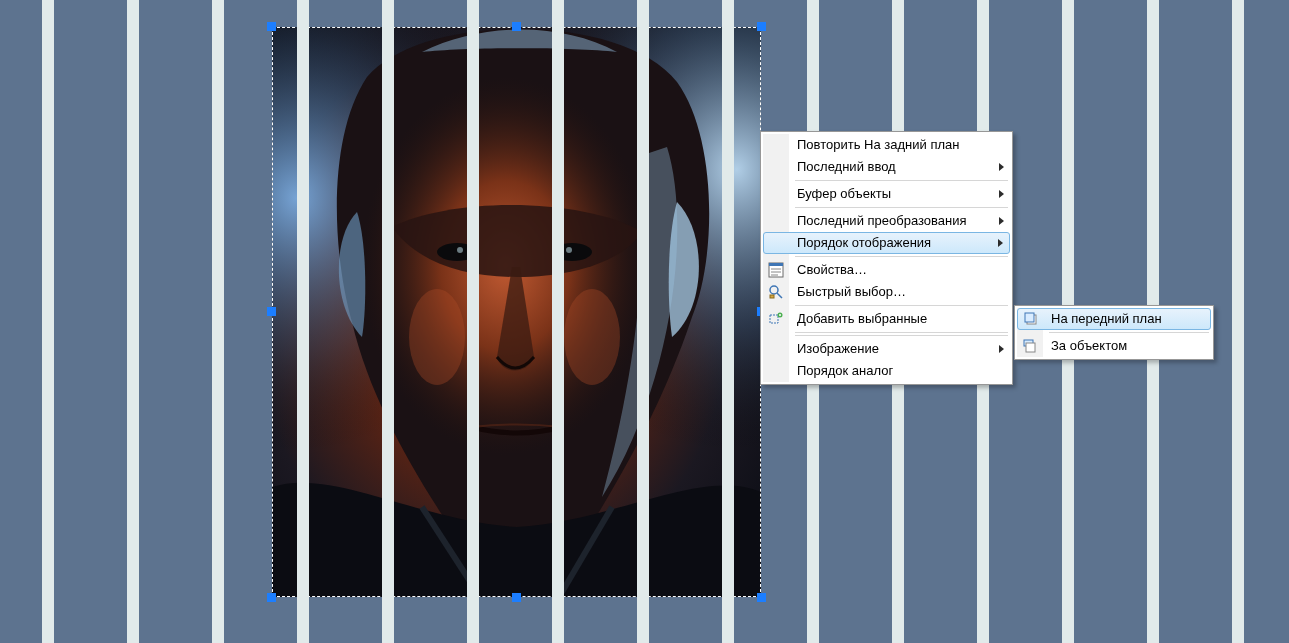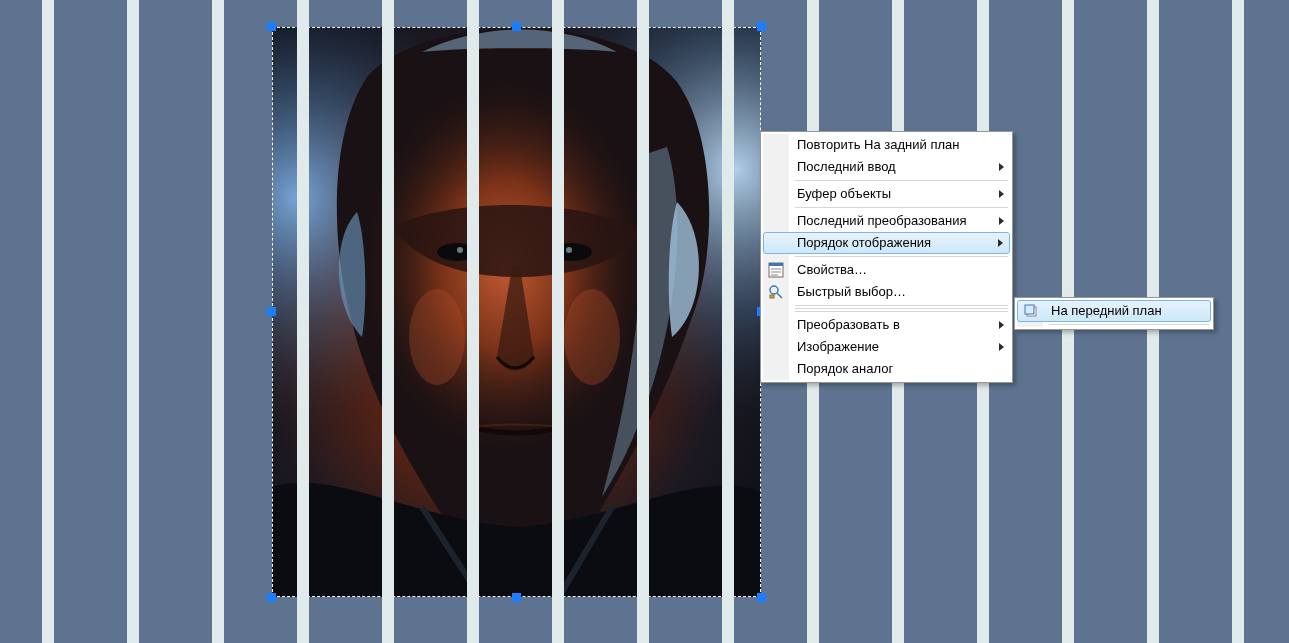--- a/index.html
+++ b/index.html
@@ -229,29 +229,37 @@
             <line x1="3" y1="7" x2="13" y2="7" stroke="#888"></line>
             <line x1="3" y1="10" x2="13" y2="10" stroke="#888"></line>
             <line x1="3" y1="13" x2="10" y2="13" stroke="#888"></line>
           </svg></span></div>
       <div class="menu-row"><span>Быстрый выбор…</span><span class="row-icon"><svg width="16" height="16">
             <circle cx="6" cy="6" r="4" fill="none" stroke="#3f76b5" stroke-width="1.5"></circle>
             <line x1="9" y1="9" x2="14" y2="14" stroke="#3f76b5" stroke-width="1.5"></line>
             <rect x="2" y="11" width="4" height="3" fill="#d7a942" stroke="#8a6a1e"></rect>
           </svg></span></div>
       <div class="menu-sep"></div>
-      <div class="menu-sep"></div>
-      <div class="menu-sep"></div>
-      <div class="menu-row"><span>Преобразовать в</span><span class="submenu-arrow"></span></div>
+      <div class="menu-row"><span>Добавить выбранные</span><span class="row-icon"><svg width="16" height="16">
+            <rect x="2" y="4" width="8" height="8" fill="none" stroke="#3f76b5" stroke-dasharray="2 1"></rect>
+            <circle cx="12" cy="4" r="2.5" fill="#4caf50"></circle>
+            <path d="M11 4h2M12 3v2" stroke="#fff" stroke-width="1"></path>
+          </svg></span></div>
+      <div class="menu-sep"></div>
+      <div class="menu-sep"></div>
       <div class="menu-row"><span>Изображение</span><span class="submenu-arrow"></span></div>
       <div class="menu-row"><span>Порядок аналог</span></div>
     </div>
 
-  <div class="menu" id="submenu" style="left:1014px; top:297px; width:200px;">
+  <div class="menu" id="submenu" style="left:1014px; top:305px; width:200px;">
     <div class="gutter"></div>
   <div class="menu-row highlight"><span>На передний план</span><span class="row-icon"><svg width="16" height="16">
             <rect x="4" y="4" width="9" height="9" fill="#fff" stroke="#888"></rect>
             <rect x="2" y="2" width="9" height="9" fill="#d9ecff" stroke="#3f76b5"></rect>
           </svg></span></div>
       <div class="menu-sep"></div>
+      <div class="menu-row"><span>За объектом</span><span class="row-icon"><svg width="16" height="16">
+            <rect x="2" y="2" width="9" height="6" fill="#d9ecff" stroke="#3f76b5"></rect>
+            <rect x="4" y="5" width="9" height="9" fill="#fff" stroke="#888"></rect>
+          </svg></span></div>
     </div>
 
 </div>
 
 </body></html>

